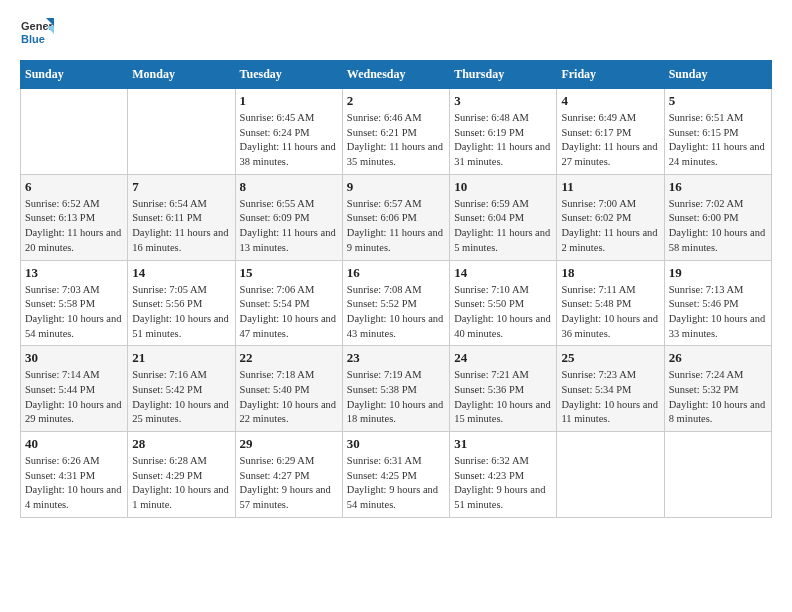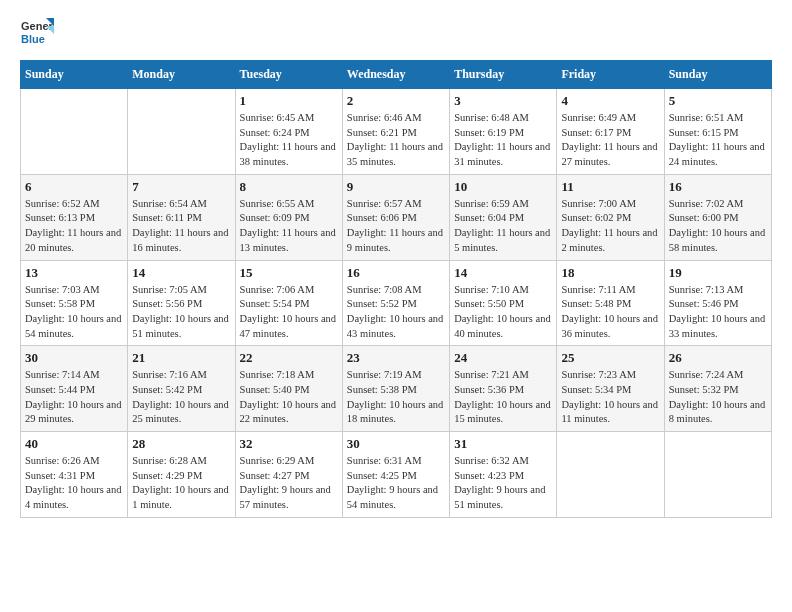--- a/index.html
+++ b/index.html
@@ -232,21 +232,21 @@
         <tr>
           <td>
             <span class="day-number">40</span>
             <div class="day-info">Sunrise: 6:26 AM<br>Sunset: 4:31 PM<br>Daylight: 10 hours and 4 minutes.</div>
           </td>
           <td>
             <span class="day-number">28</span>
             <div class="day-info">Sunrise: 6:28 AM<br>Sunset: 4:29 PM<br>Daylight: 10 hours and 1 minute.</div>
           </td>
           <td>
-            <span class="day-number">32</span>
+            <span class="day-number">29</span>
             <div class="day-info">Sunrise: 6:29 AM<br>Sunset: 4:27 PM<br>Daylight: 9 hours and 57 minutes.</div>
           </td>
           <td>
             <span class="day-number">30</span>
             <div class="day-info">Sunrise: 6:31 AM<br>Sunset: 4:25 PM<br>Daylight: 9 hours and 54 minutes.</div>
           </td>
           <td>
             <span class="day-number">31</span>
             <div class="day-info">Sunrise: 6:32 AM<br>Sunset: 4:23 PM<br>Daylight: 9 hours and 51 minutes.</div>
           </td>

